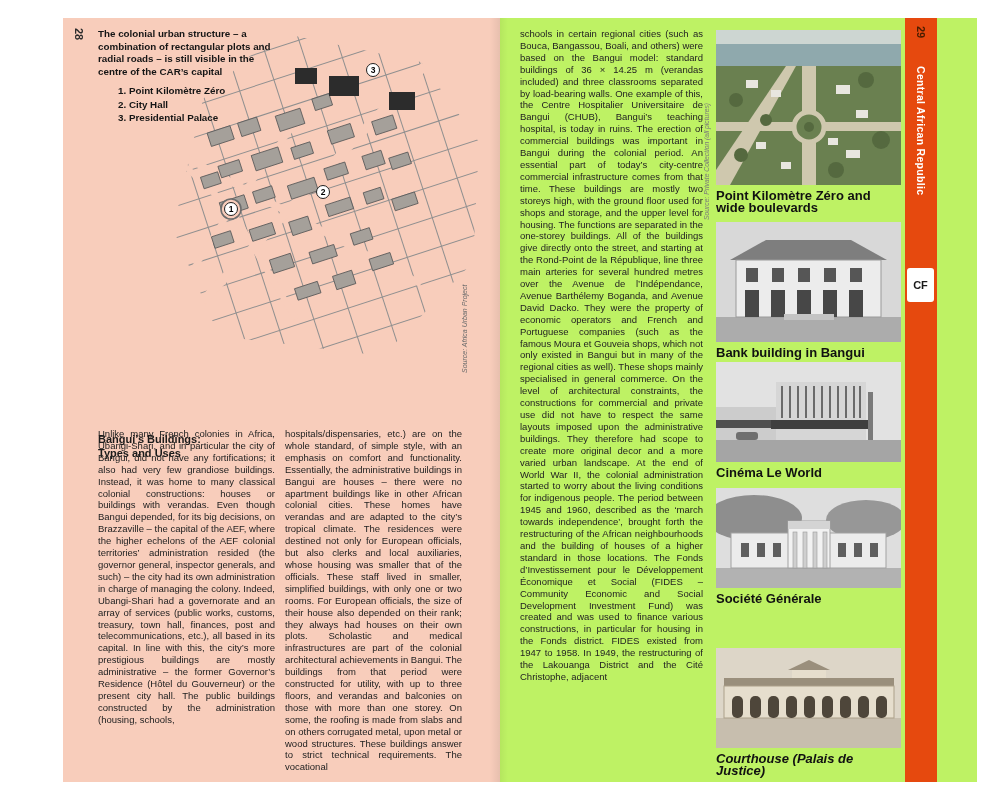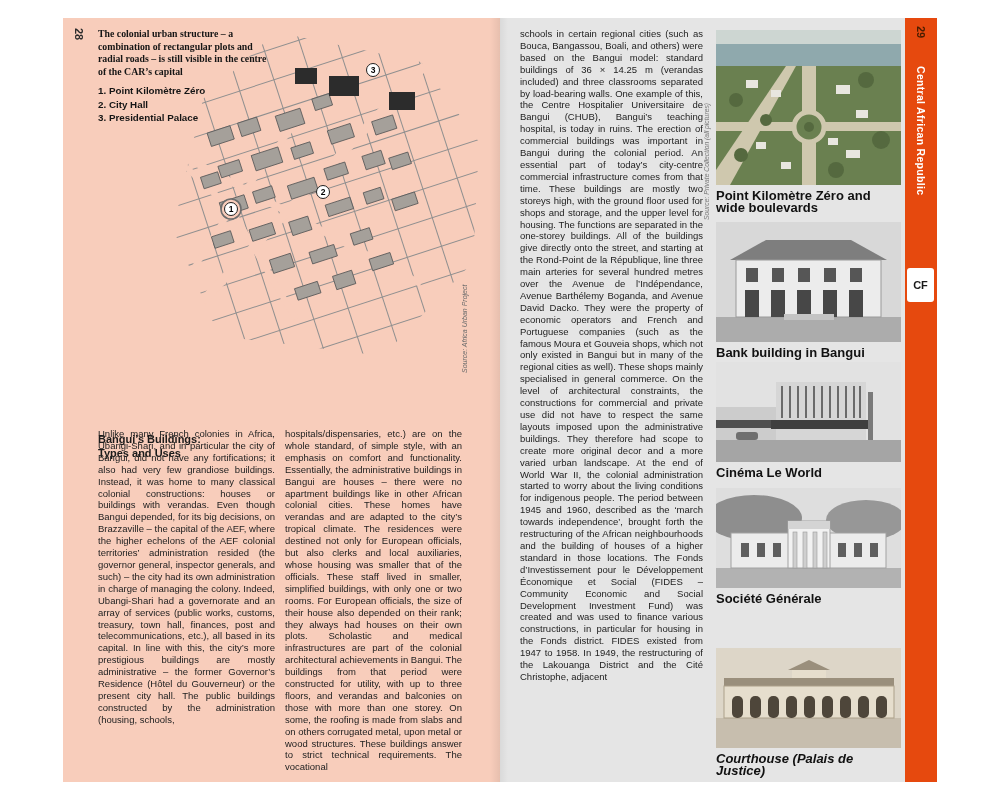--- a/index.html
+++ b/index.html
@@ -3,34 +3,34 @@
 <meta charset="utf-8">
 <style>
   html,body{margin:0;padding:0;background:#ffffff;}
   .canvas{position:relative;width:1000px;height:800px;background:#ffffff;overflow:hidden;
           font-family:"Liberation Sans", sans-serif;color:#1b1b1b;}
   .spread{position:absolute;left:63px;top:18px;width:874px;height:764px;}
   .page{position:absolute;top:0;height:764px;width:437px;}
   .page-left{left:0;background:#f8cdbb;}
   .page-left::after{content:"";position:absolute;right:0;top:0;bottom:0;width:10px;
           background:linear-gradient(to right, rgba(0,0,0,0), rgba(0,0,0,0.07));}
-  .page-right{left:437px;background:#e5e5e5;}
+  .page-right{left:437px;background:#bef264;padding-left:40px;}
   .page-right::before{content:"";position:absolute;left:0;top:0;bottom:0;width:8px;
           background:linear-gradient(to right, rgba(0,0,0,0.05), rgba(0,0,0,0));}
 
   .vtext{writing-mode:vertical-rl;}
   .vtext-up{writing-mode:vertical-rl;transform:rotate(180deg);}
 
   .pagenum{position:absolute;font-weight:bold;font-size:11px;color:#2b2b2b;}
   .pagenum-left{left:10px;top:10px;}
 
   .map-caption{position:absolute;left:35px;top:10px;width:178px;font-size:9.8px;
-          font-weight:bold;line-height:12.5px;color:#151515;z-index:3;font-family:Liberation Serif, serif;}
+          font-weight:bold;line-height:12.5px;color:#151515;z-index:3;}
   .legend{position:absolute;left:35px;top:66px;z-index:3;}
-  .legend div{font-size:9.8px;font-weight:bold;line-height:13.5px;color:#151515;}
+  .legend div{font-size:9.8px;font-weight:bold;line-height:13.5px;color:#151515;margin-left:20px;}
   .map-svg{position:absolute;left:28px;top:6px;z-index:1;}
   .map-source{position:absolute;left:398px;top:225px;height:130px;font-size:7px;
           font-style:italic;color:#6b6b6b;}
 
   .heading{position:absolute;left:35px;top:367px;font-size:11px;font-weight:bold;line-height:13.5px;margin-top:48px;}
   .col{position:absolute;top:410px;width:177px;height:342px;overflow:hidden;
           font-size:9.5px;line-height:11.9px;text-align:justify;color:#222;}
   .col1{left:35px;}
   .col2{left:222px;}
   .col3{left:20px;top:10px;width:183px;height:742px;}

